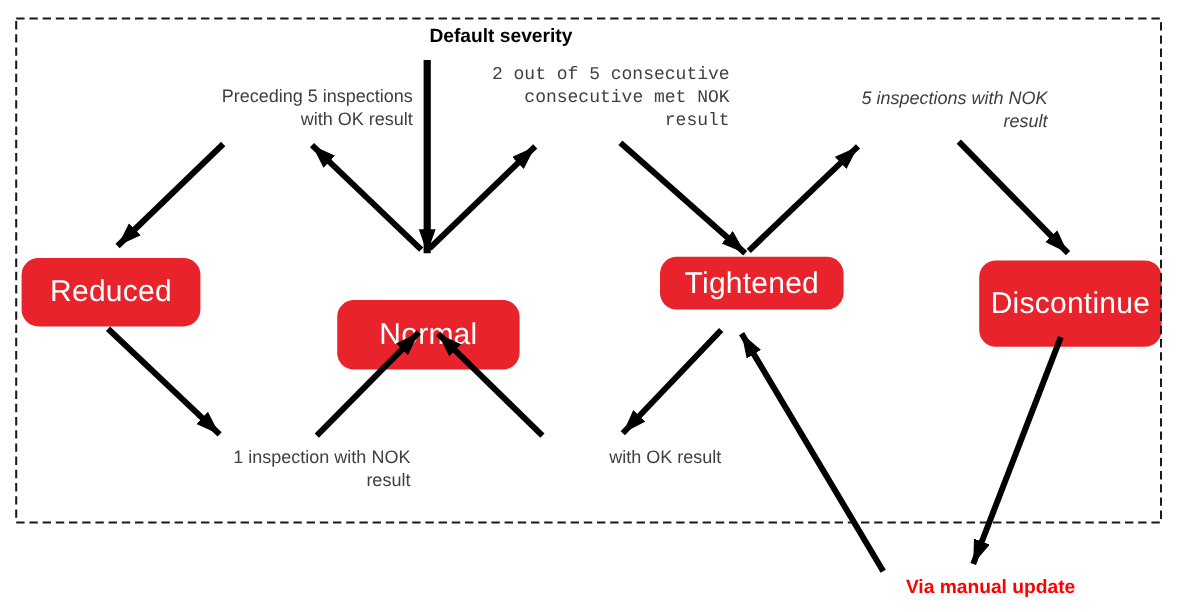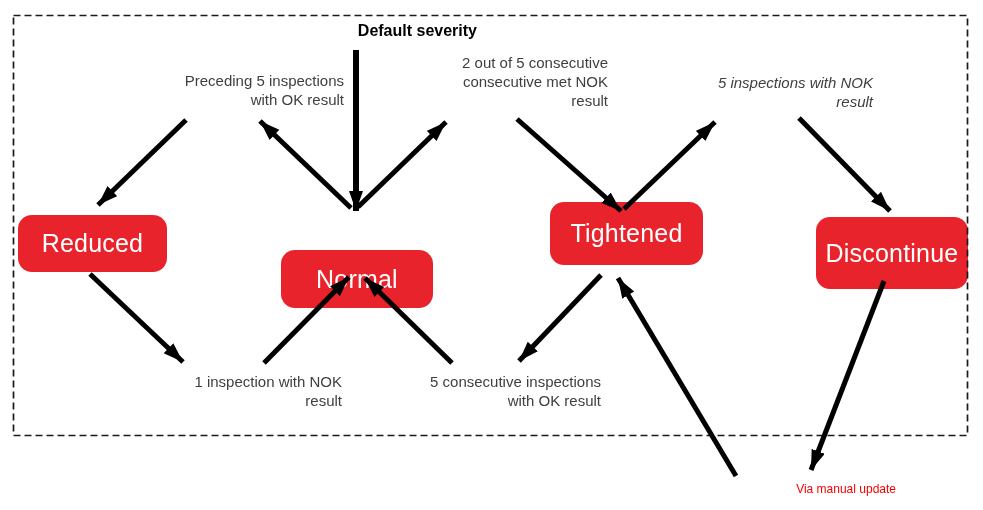--- a/index.html
+++ b/index.html
@@ -42,46 +42,46 @@
     color: var(--node-text, #fff);
     border-radius: 14px;
     display: flex;
     align-items: center;
     justify-content: center;
     font-size: 25px;
     letter-spacing: 0.2px;
   }
   .node-reduced     { left: 18px;  top: 215px; width: 149px; height: 57px; }
   .node-normal      { left: 281px; top: 214px; width: 152px; height: 58px; margin-top: 36px; }
-  .node-tightened   { left: 550px; top: 202px; width: 153px; height: 63px; }
+  .node-tightened   { left: 550px; top: 214px; width: 153px; height: 44px; }
   .node-discontinue { left: 816px; top: 217px; width: 152px; height: 72px; }
   .anno {
     position: absolute;
     z-index: 2;
     width: 240px;
     text-align: right;
     color: var(--annotation-text, #3F3F3F);
     font-size: 15px;
     line-height: 19px;
   }
   .anno div { white-space: nowrap; }
   .anno-title {
     color: var(--title-text, #000);
     font-weight: bold;
     font-size: 16px;
   }
   .anno-manual {
     color: var(--manual-update-text, #FF0000);
-    font-weight: normal;
-    font-size: 12px;
+    font-weight: bold;
+    font-size: 16px;
     z-index: 6;
   }
   .pos-default   { left: 237px; top: 21px;  }
   .pos-preceding { left: 104px; top: 71px;  }
-  .pos-twofive   { left: 368px; top: 53px;  }
+  .pos-twofive   { left: 368px; top: 53px; font-family: Liberation Mono, monospace;  }
   .pos-fivenok   { left: 633px; top: 73px; font-style: italic;  }
   .pos-onenok    { left: 102px; top: 372px; }
   .pos-fiveok    { left: 361px; top: 372px; }
   .pos-manual    { left: 656px; top: 480px; }
 </style>
 </head>
 <body>
 
 <div class="canvas">
 
@@ -141,21 +141,20 @@
     <div>5 inspections with NOK</div>
     <div>result</div>
   </div>
 
   <div class="anno pos-onenok">
     <div>1 inspection with NOK</div>
     <div>result</div>
   </div>
 
   <div class="anno pos-fiveok">
-    <div>5 consecutive inspections</div>
     <div>with OK result</div>
   </div>
 
   <div class="anno anno-manual pos-manual">
     <div>Via manual update</div>
   </div>
 
 </div>
 
 </body></html>

